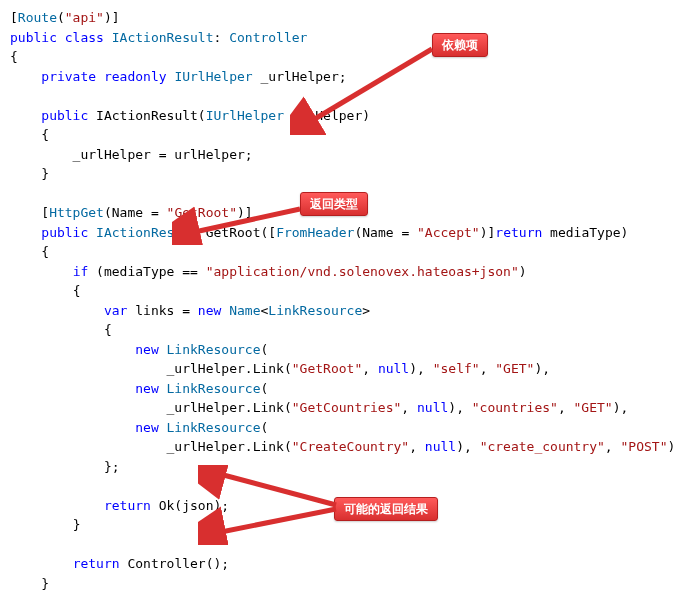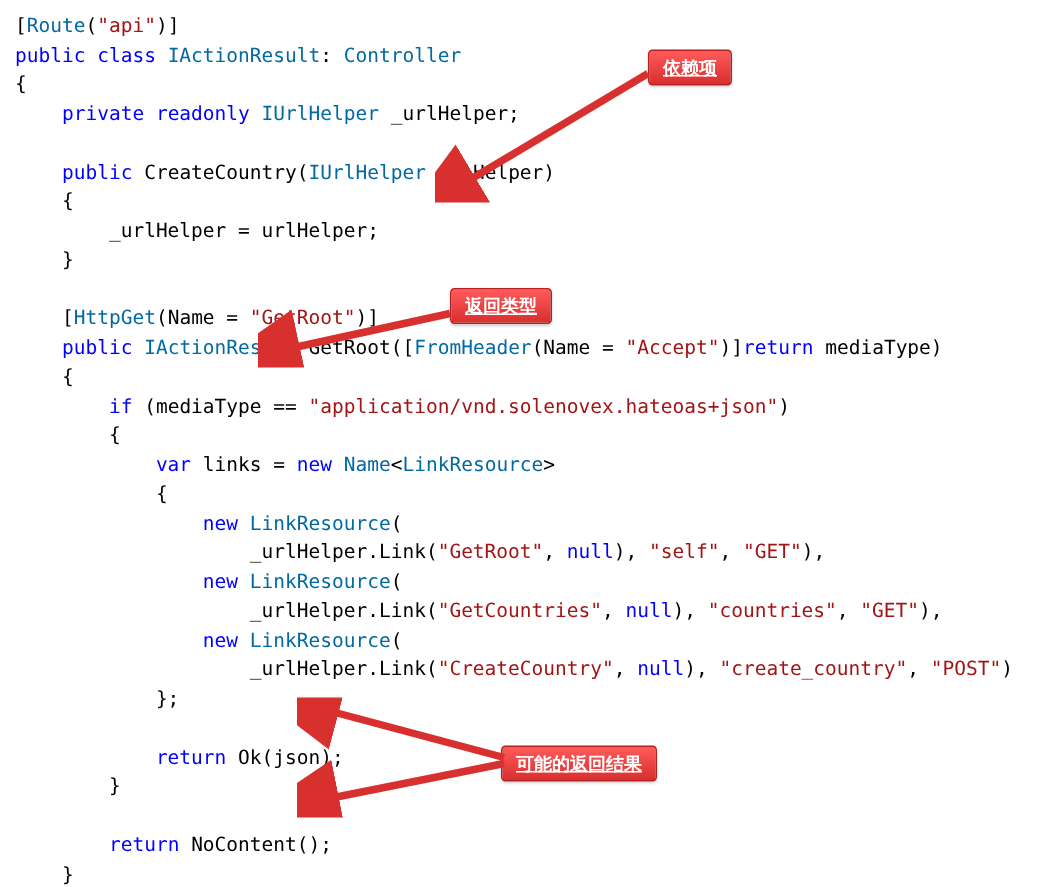--- a/index.html
+++ b/index.html
@@ -27,36 +27,35 @@
     background: linear-gradient(#ff5a5a, #d82f2f);
     color: #ffffff;
     font-family: "Microsoft YaHei", Arial, sans-serif;
     font-size: 12px;
     padding: 2px 9px;
     border-radius: 3px;
     font-weight: bold;
     border: 1px solid #b51f1f;
     box-shadow: 0 1px 2px rgba(0,0,0,0.2);
     white-space: nowrap;
-    text-decoration: underline;
   }
   .arrow {
     position: absolute;
     pointer-events: none;
   }
 </style>
 </head>
 <body>
 
 <pre><span class="pl">[</span><span class="type">Route</span><span class="pl">(</span><span class="str">"api"</span><span class="pl">)]</span>
 <span class="kw">public class </span><span class="type">IActionResult</span><span class="pl">: </span><span class="type">Controller</span>
 <span class="pl">{</span>
     <span class="kw">private readonly </span><span class="type">IUrlHelper</span><span class="pl"> _urlHelper;</span>
 
-    <span class="kw">public </span><span class="pl">CreateCountry(</span><span class="type">IUrlHelper</span><span class="pl"> urlHelper)</span>
+    <span class="kw">public </span><span class="pl">IActionResult(</span><span class="type">IUrlHelper</span><span class="pl"> urlHelper)</span>
     <span class="pl">{</span>
 <span class="pl">        _urlHelper = urlHelper;</span>
     <span class="pl">}</span>
 
     <span class="pl">[</span><span class="type">HttpGet</span><span class="pl">(Name = </span><span class="str">"GetRoot"</span><span class="pl">)</span><span class="pl">]</span>
     <span class="kw">public </span><span class="type">IActionResult</span><span class="pl"> GetRoot([</span><span class="type">FromHeader</span><span class="pl">(Name = </span><span class="str">"Accept"</span><span class="pl">)]</span><span class="kw">return</span><span class="pl"> mediaType)</span>
     <span class="pl">{</span>
         <span class="kw">if</span><span class="pl"> (mediaType == </span><span class="str">"application/vnd.solenovex.hateoas+json"</span><span class="pl">)</span>
         <span class="pl">{</span>
             <span class="kw">var</span><span class="pl"> links = </span><span class="kw">new </span><span class="type">Name</span><span class="pl">&lt;</span><span class="type">LinkResource</span><span class="pl">&gt;</span>
@@ -65,21 +64,21 @@
 <span class="pl">                    _urlHelper.Link(</span><span class="str">"GetRoot"</span><span class="pl">, </span><span class="kw">null</span><span class="pl">), </span><span class="str">"self"</span><span class="pl">, </span><span class="str">"GET"</span><span class="pl">),</span>
                 <span class="kw">new </span><span class="type">LinkResource</span><span class="pl">(</span>
 <span class="pl">                    _urlHelper.Link(</span><span class="str">"GetCountries"</span><span class="pl">, </span><span class="kw">null</span><span class="pl">), </span><span class="str">"countries"</span><span class="pl">, </span><span class="str">"GET"</span><span class="pl">),</span>
                 <span class="kw">new </span><span class="type">LinkResource</span><span class="pl">(</span>
 <span class="pl">                    _urlHelper.Link(</span><span class="str">"CreateCountry"</span><span class="pl">, </span><span class="kw">null</span><span class="pl">), </span><span class="str">"create_country"</span><span class="pl">, </span><span class="str">"POST"</span><span class="pl">)</span>
             <span class="pl">};</span>
 
             <span class="kw">return</span><span class="pl"> Ok(json);</span>
         <span class="pl">}</span>
 
-        <span class="kw">return</span><span class="pl"> NoContent();</span>
+        <span class="kw">return</span><span class="pl"> Controller();</span>
     <span class="pl">}</span>
 </pre>
 
 <div class="annotation" style="left:432px; top:33px;">依赖项</div>
 <div class="annotation" style="left:300px; top:192px;">返回类型</div>
 <div class="annotation" style="left:334px; top:497px;">可能的返回结果</div>
 
 <svg class="arrow" style="left:290px; top:45px;" width="150" height="90">
   <defs>
       <marker id="ah1" markerWidth="12" markerHeight="12" refX="2" refY="5" orient="auto">

